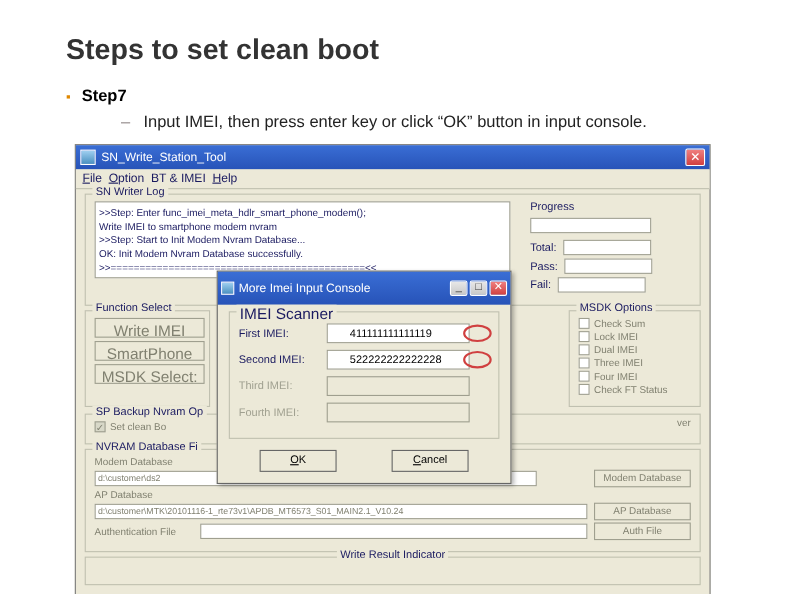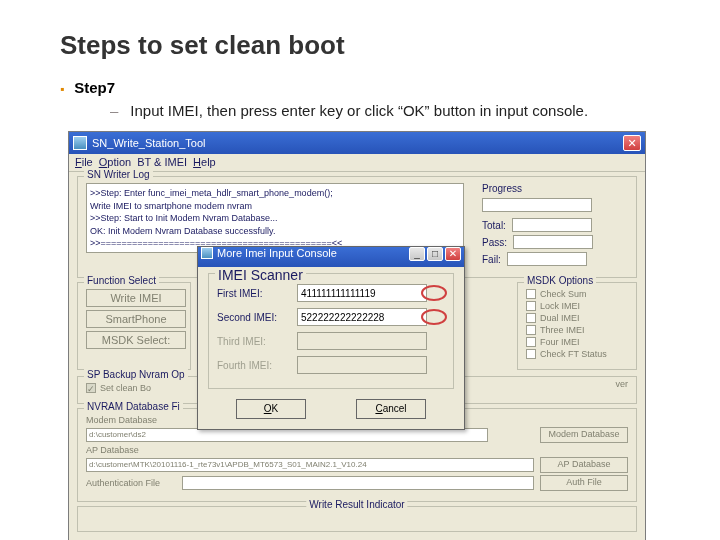--- a/index.html
+++ b/index.html
@@ -23,43 +23,43 @@
 .group-title { position: absolute; top: -8px; left: 6px; background: #ece9d8; padding: 0 3px; font-size: 10px; color: #1a1a60; }
 .log-row { display: flex; gap: 8px; }
 .log-box { width: 378px; height: 70px; background: #fff; border: 1px solid #9f9f8f; padding: 3px; font-size: 9px; line-height: 1.4; color: #1a1a60; overflow: hidden; }
 .progress-col { flex: 1; padding-left: 10px; }
 .prog-label { font-size: 10px; color:#1a1a60; margin-bottom:4px;}
 .prog-bar { width: 110px; height: 14px; background: #fff; border:1px solid #9f9f8f; margin-bottom:6px;}
 .stat-row { display: flex; align-items: center; gap: 6px; font-size: 10px; margin-bottom: 3px; }
 .stat-row .box { width: 80px; height:14px; background:#fff; border:1px solid #9f9f8f; }
 .mid-row { display: flex; gap: 8px; }
 .mid-col { width: 114px; }
-.small-btn { width: 100px; height: 18px; background: #ece9d8; border: 1px solid #9f9f8f; font-size: 11px; color:#808070; margin-bottom: 3px; text-align: center; padding-top:2px; }
+.small-btn { width: 100px; height: 18px; background: #ece9d8; border: 1px solid #9f9f8f; font-size: 14px; color:#808070; margin-bottom: 3px; text-align: center; padding-top:2px; }
 .opts-col { width: 120px; }
 .chk { display: flex; gap: 4px; font-size: 9px; color:#808070; margin-bottom:2px; }
 .chk .box { width:10px; height:10px; border:1px solid #9f9f8f; background:#fff;}
 .db-row { display:flex; gap:6px; align-items:center; margin-bottom:2px;}
 .db-label { width:90px; font-size:9px; color:#808070;}
 .db-box { flex:1; height:14px; background:#fff; border:1px solid #9f9f8f; font-size:8px; padding:1px 2px; color:#808070; overflow:hidden; white-space:nowrap;}
 .db-btn { width:88px; height:16px; border:1px solid #9f9f8f; background:#ece9d8; font-size:9px; color:#808070; text-align:center; padding-top:1px;}
 .result-group { display:flex; align-items:center; justify-content:center; height:26px; }
 .dialog { position:absolute; top: 114px; left: 128px; width: 268px; background:#ece9d8; border:1px solid #666; box-shadow: 2px 2px 4px rgba(0,0,0,.3); z-index:10;}
-.dlg-titlebar { height:20px; background:linear-gradient(#3a6ed5,#2753b8); display:flex; align-items:flex-start; padding:0 3px; color:#fff; font-size:11px;}
+.dlg-titlebar { height:30px; background:linear-gradient(#3a6ed5,#2753b8); display:flex; align-items:center; padding:0 3px; color:#fff; font-size:11px;}
 .dlg-titlebar .icon{width:12px;height:12px;background:linear-gradient(#9fcff0,#4a90c0);border:1px solid #fff;margin-right:4px;}
 .dlg-titlebar .ttl{flex:1;}
 .dlg-btns{display:flex;gap:2px;}
 .dlg-tbtn{width:16px;height:14px;background:linear-gradient(#e8e8e8,#c8c8c8);border:1px solid #fff;border-radius:2px;text-align:center;font-size:10px;line-height:12px;color:#333;}
 .dlg-tbtn.close{background:linear-gradient(#f08080,#d04040);color:#fff;}
 .dlg-body{padding:6px 10px 10px 10px;}
 .dlg-group{border:1px solid #c0c0b0;padding:10px 8px 8px 8px;position:relative;}
 .dlg-group-title{position:absolute;top:-7px;left:6px;background:#ece9d8;padding:0 3px;font-size:14px;color:#1a1a60;}
 .imei-row{display:flex;align-items:center;gap:8px;margin-bottom:6px;position:relative;}
 .imei-label{width:72px;font-size:10px;color:#1a1a60;text-align:left;}
 .imei-label.dim{color:#a0a090;}
-.imei-input{width:130px;height:18px;background:#fff;border:1px solid #9f9f8f;font-size:10px;padding:2px 3px;font-family:Tahoma,sans-serif;}
+.imei-input{width:130px;height:18px;background:#fff;border:1px solid #9f9f8f;font-size:10px;padding:2px 20px;font-family:Tahoma,sans-serif;}
 .circle{position:absolute;border:2px solid #d04040;border-radius:50%;width:26px;height:16px;pointer-events:none;}
 .dlg-btnrow{display:flex;justify-content:center;gap:50px;margin-top:10px;}
 .dlg-btn{width:70px;height:20px;background:#ece9d8;border:1px solid #666;font-size:10px;text-align:center;padding-top:3px;}
 </style>
 </head>
 <body>
 
 <div class="title">Steps to set clean boot</div>
 <div class="step-row">
   <span class="bullet">▪</span>

